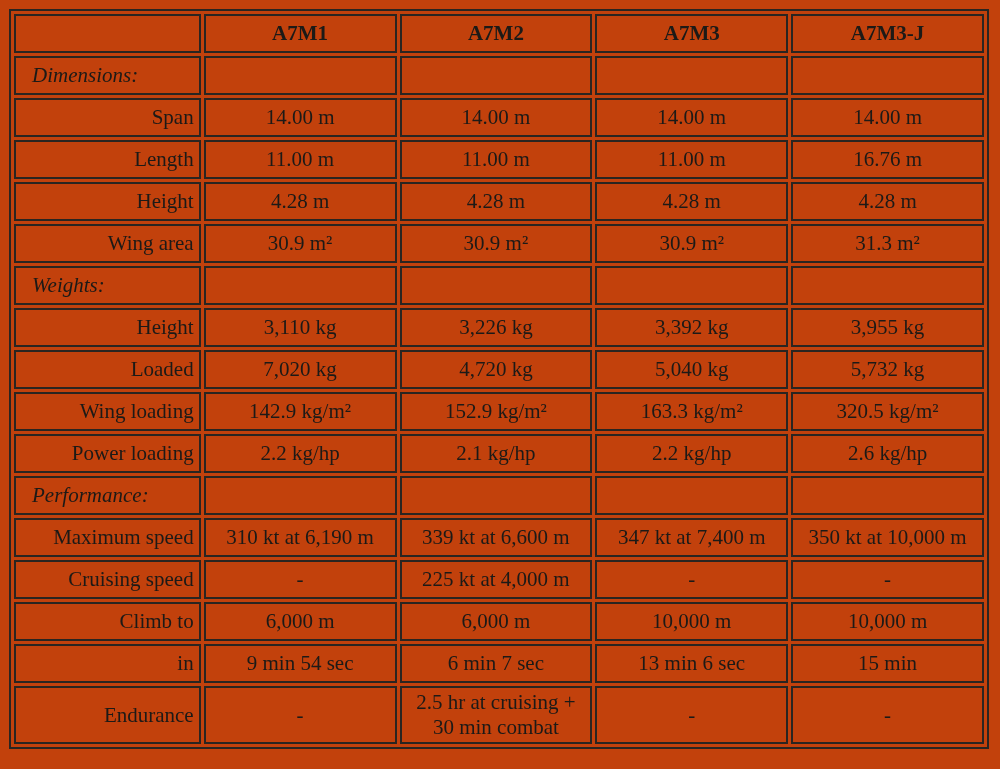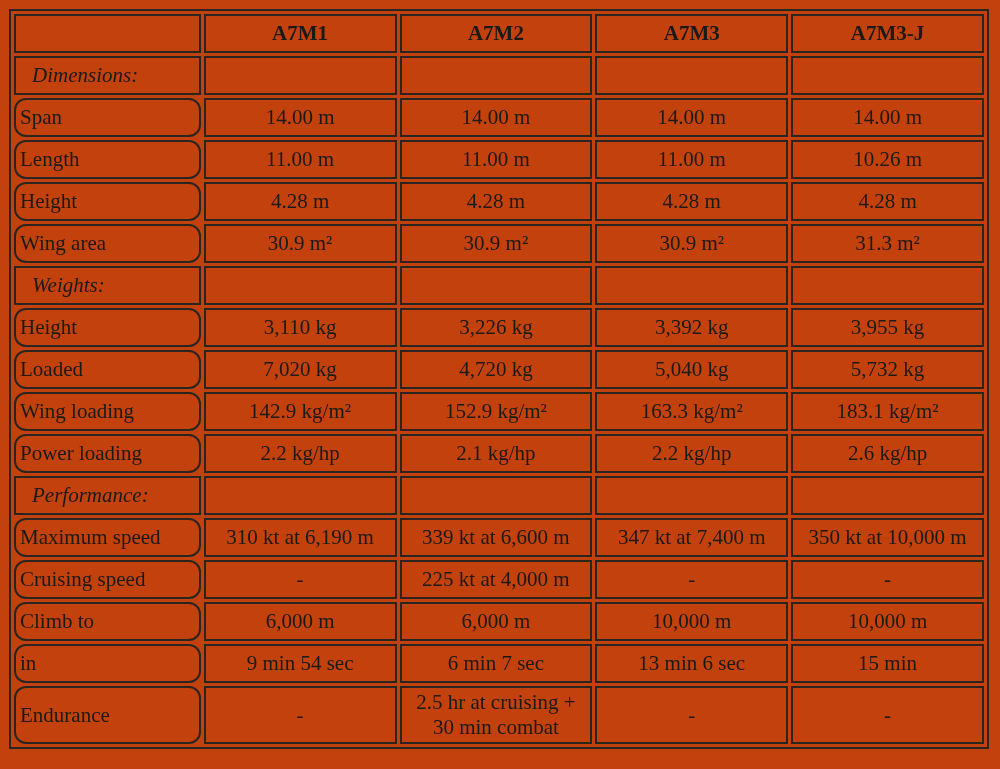--- a/index.html
+++ b/index.html
@@ -40,23 +40,22 @@
   th.col-hdr {
     font-weight: bold;
     text-align: center;
   }
   td.sec-label {
     font-style: italic;
     text-align: left;
     padding-left: 16px;
   }
   td.row-label {
-    text-align: left;
+    text-align: right;
     padding-right: 5px;
-    border-radius: 12px;
   }
   td.val {
     text-align: center;
   }
 </style>
 </head>
 <body>
 
 <div class="page">
   <table class="spec">
@@ -89,21 +88,21 @@
         <td class="val">14.00 m</td>
         <td class="val">14.00 m</td>
         <td class="val">14.00 m</td>
         <td class="val">14.00 m</td>
       </tr>
       <tr>
         <td class="row-label">Length</td>
         <td class="val">11.00 m</td>
         <td class="val">11.00 m</td>
         <td class="val">11.00 m</td>
-        <td class="val">10.26 m</td>
+        <td class="val">16.76 m</td>
       </tr>
       <tr>
         <td class="row-label">Height</td>
         <td class="val">4.28 m</td>
         <td class="val">4.28 m</td>
         <td class="val">4.28 m</td>
         <td class="val">4.28 m</td>
       </tr>
       <tr>
         <td class="row-label">Wing area</td>
@@ -131,21 +130,21 @@
         <td class="val">7,020 kg</td>
         <td class="val">4,720 kg</td>
         <td class="val">5,040 kg</td>
         <td class="val">5,732 kg</td>
       </tr>
       <tr>
         <td class="row-label">Wing loading</td>
         <td class="val">142.9 kg/m²</td>
         <td class="val">152.9 kg/m²</td>
         <td class="val">163.3 kg/m²</td>
-        <td class="val">183.1 kg/m²</td>
+        <td class="val">320.5 kg/m²</td>
       </tr>
       <tr>
         <td class="row-label">Power loading</td>
         <td class="val">2.2 kg/hp</td>
         <td class="val">2.1 kg/hp</td>
         <td class="val">2.2 kg/hp</td>
         <td class="val">2.6 kg/hp</td>
       </tr>
       <tr>
         <td class="sec-label">Performance:</td>

